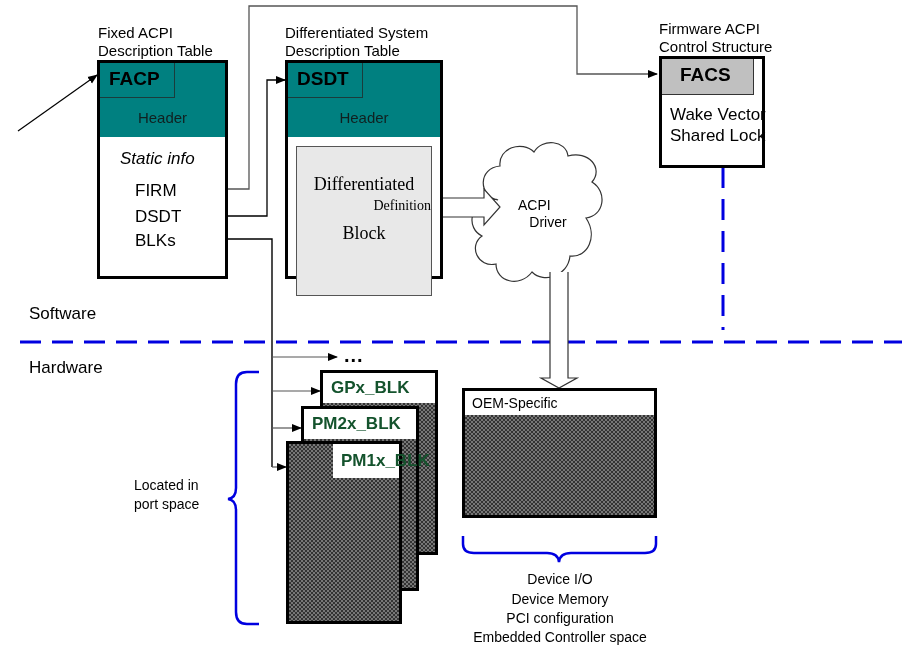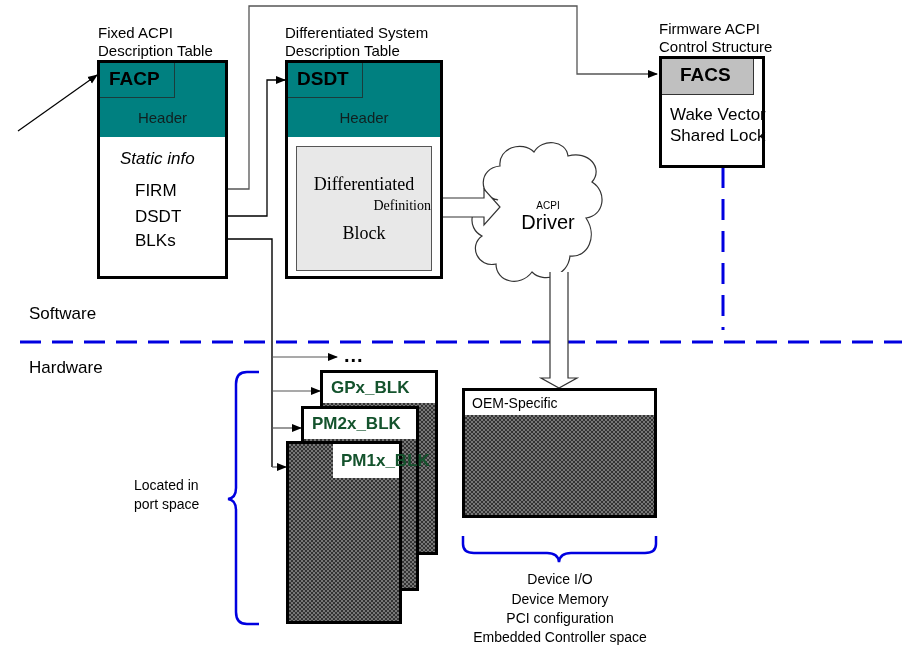--- a/index.html
+++ b/index.html
@@ -76,29 +76,29 @@
   <div class="t" style="left:35px;top:168px;font-size:17px;">BLKs</div>
 </div>
 
 <div class="t lbl" style="left:285px;top:24px;">Differentiated System</div>
 <div class="t lbl" style="left:285px;top:42px;">Description Table</div>
 <div class="box" style="left:285px;top:60px;width:158px;height:219px;">
   <div class="teal" style="position:absolute;left:0;top:0;right:0;height:74px;">
     <div class="tab" style="left:0;top:0;width:75px;height:35px;">DSDT</div>
     <div class="hdr" style="top:46px;">Header</div>
   </div>
-  <div style="position:absolute;left:8px;top:83px;width:136px;height:125px;box-sizing:border-box;border:1.5px solid #555;background:#e8e8e8;">
+  <div style="position:absolute;left:8px;top:83px;width:136px;height:150px;box-sizing:border-box;border:1.5px solid #555;background:#e8e8e8;">
     <div class="t serif" style="left:0;right:0;top:27px;text-align:center;font-size:18px;">Differentiated</div>
     <div class="t serif" style="left:0;right:0;top:51px;text-align:right;font-size:14px;">Definition</div>
     <div class="t serif" style="left:0;right:0;top:76px;text-align:center;font-size:18px;">Block</div>
   </div>
 </div>
 
-<div class="t" style="left:518px;top:197px;width:60px;text-align:center;font-size:10px;line-height:17px;">ACPI</div>
-<div class="t" style="left:518px;top:214px;width:60px;text-align:center;font-size:20px;line-height:17px;">Driver</div>
+<div class="t" style="left:518px;top:197px;width:60px;font-size:14px;line-height:17px;">ACPI</div>
+<div class="t" style="left:518px;top:214px;width:60px;text-align:center;font-size:14px;line-height:17px;">Driver</div>
 
 <div class="t lbl" style="left:659px;top:20px;">Firmware ACPI</div>
 <div class="t lbl" style="left:659px;top:38px;">Control Structure</div>
 <div class="box" style="left:659px;top:56px;width:106px;height:112px;">
   <div class="tab" style="left:0;top:0;width:92px;height:36px;background:#c0c0c0;border-color:#333;padding-left:18px;">FACS</div>
   <div class="t" style="left:8px;top:46px;font-size:17px;">Wake Vector</div>
   <div class="t" style="left:8px;top:67px;font-size:17px;">Shared Lock</div>
 </div>
 
 <div class="t" style="left:344px;top:344px;font-size:20px;font-weight:bold;letter-spacing:1px;">...</div>

